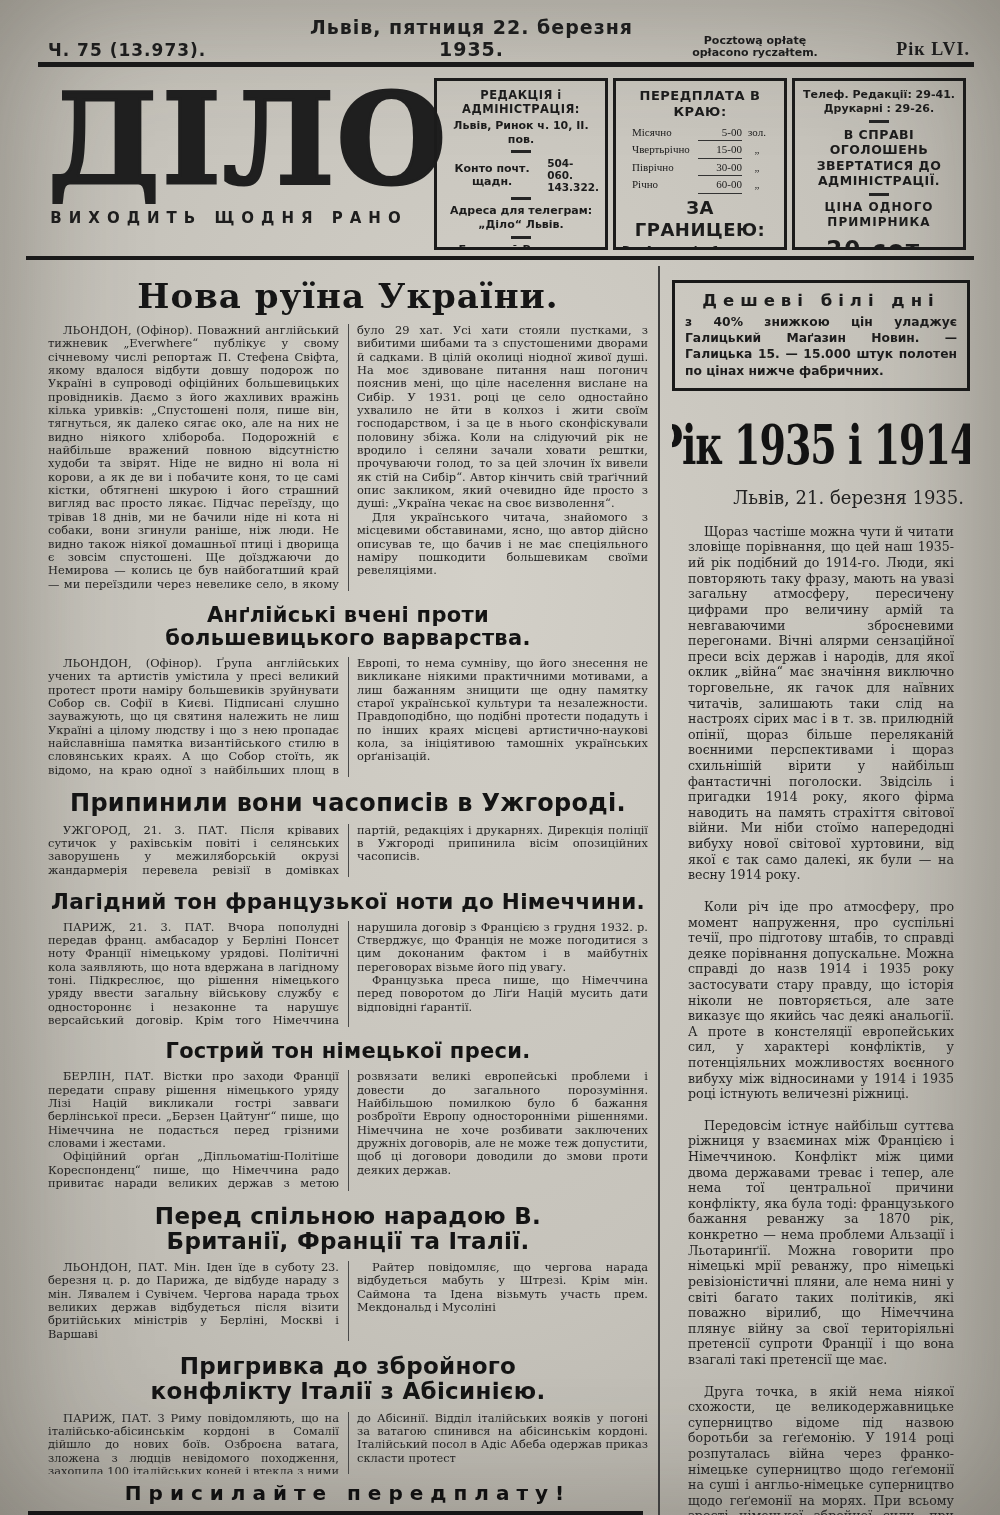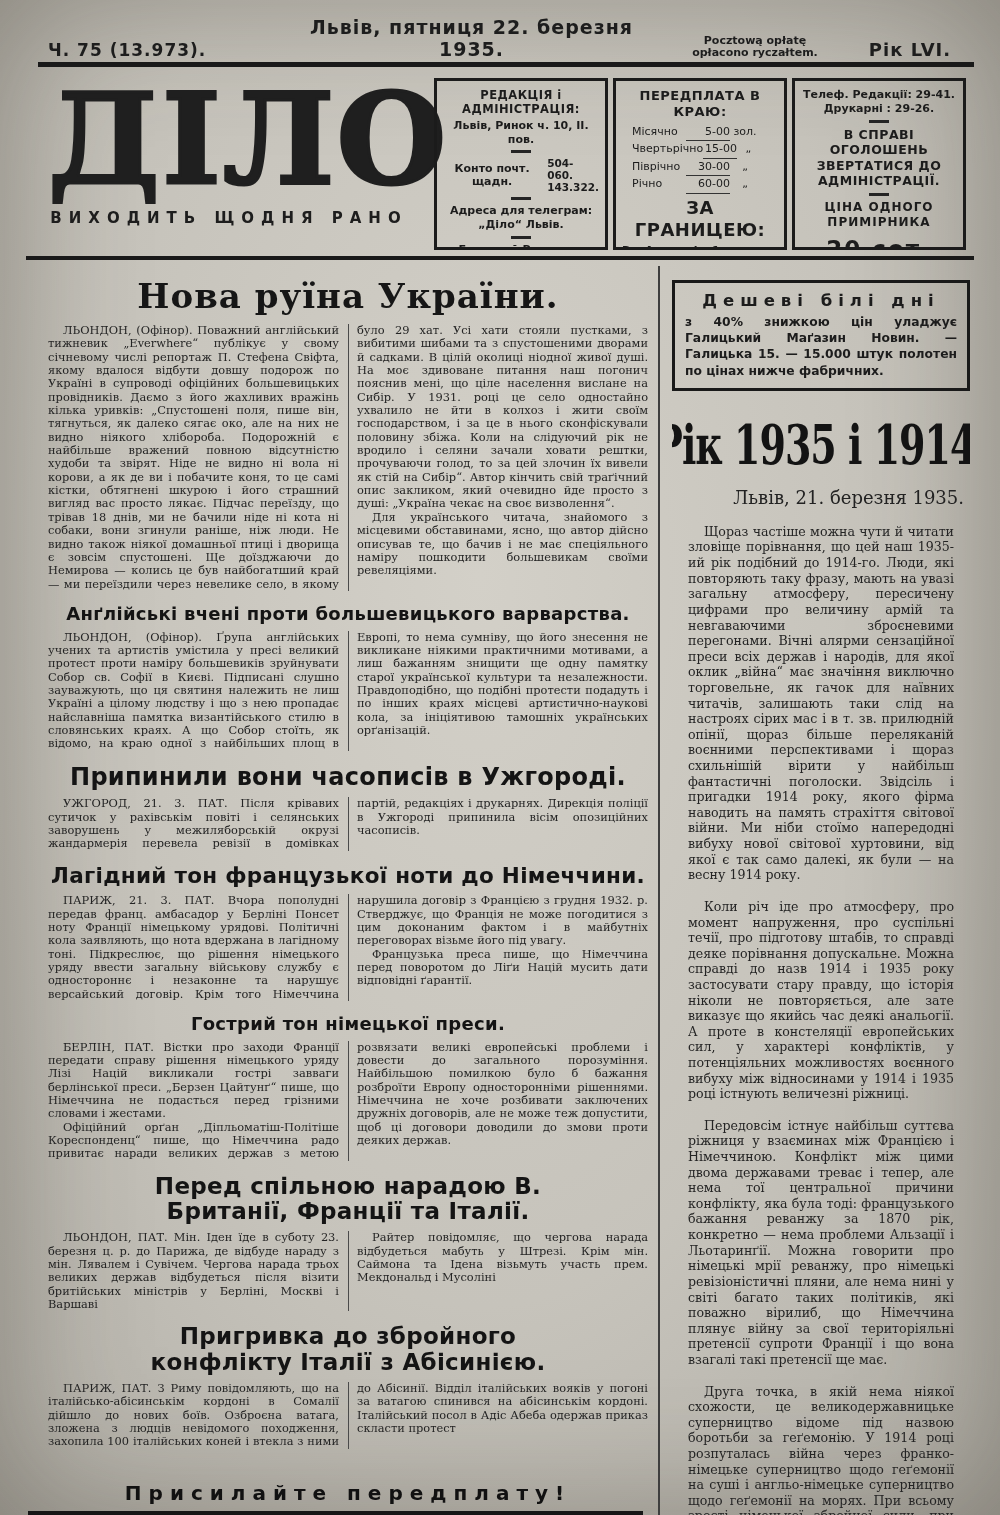--- a/index.html
+++ b/index.html
@@ -10,54 +10,54 @@
     box-shadow: inset 0 0 140px rgba(55,50,40,.38);
     color:#222;
     font-family:"DejaVu Serif", serif;
   }
   
   .topbar { position:absolute; top:16px; left:48px; right:30px; display:flex; align-items:flex-end;
             font-family:"DejaVu Sans", sans-serif; font-weight:bold; color:#1d1d1d; }
   .tb-issue { width:235px; font-size:17px; letter-spacing:1px; }
   .tb-date  { flex:1; text-align:center; font-size:19px; letter-spacing:1px; }
   .tb-postal{ width:190px; font-size:11px; line-height:1.15; text-align:center; }
-  .tb-vol   { width:120px; text-align:center; font-size:18px; letter-spacing:1px; }
+  .tb-vol   { width:120px; text-align:right; font-size:18px; letter-spacing:1px;font-family:Liberation Serif, serif; }
   .rule-a { position:absolute; top:62px; left:38px; right:26px; height:5px; background:#191919; }
   .rule-b { position:absolute; top:256px; left:26px; right:26px; height:4px; background:#191919; }
   
   .mast { position:absolute; top:78px; left:48px; right:34px; height:172px; display:flex; gap:24px; }
   .mast-left { width:362px; }
   .mast-title { font-family:"DejaVu Serif", serif; font-weight:bold; font-size:126px; line-height:.95;
                 color:#1f1f1f; -webkit-text-stroke:3px #1f1f1f; letter-spacing:2px; margin-top:2px; }
   .mast-tag { margin-top:9px; font-family:"DejaVu Sans", sans-serif; font-weight:bold;
               font-size:15px; letter-spacing:7px; text-align:center; color:#1d1d1d; }
   .mast-boxes { flex:1; display:flex; gap:5px; }
   .mbox { flex:1; border:3px solid #1b1b1b; padding:7px 6px; font-family:"DejaVu Sans", sans-serif;
           font-weight:bold; font-size:11px; line-height:1.25; overflow:hidden; text-align:center; color:#1c1c1c; }
   .mbox .t { font-size:11.5px; letter-spacing:.5px; margin-bottom:2px; }
   .dash { width:20px; height:3px; background:#242424; margin:4px auto; }
   .acct { display:flex; justify-content:center; gap:6px; align-items:center; }
   .acct-nums { display:flex; flex-direction:column; font-size:10.5px; line-height:1.15; text-align:left; }
-  .sub-rows { margin:3px 18px 2px 10px; }
+  .sub-rows { margin:3px 6px 2px 10px;font-family:Liberation Serif, serif; }
   .sub-row { display:flex; font-weight:normal; font-size:11px; line-height:1.5; text-align:left; }
   .sub-row .lbl { flex:1; }
   .sub-row .val { width:44px; text-align:right; border-bottom:1px solid #333; }
   .sub-row .unit{ width:30px; text-align:center; }
   .abroad { font-size:11px; text-align:justify; margin-top:2px; line-height:1.3; }
   .price-big { font-size:23px; letter-spacing:2px; margin-top:5px; }
   
   .content { position:absolute; top:270px; left:48px; right:30px; bottom:0; }
   .left-col { position:absolute; left:0; top:6px; width:600px; height:1198px; overflow:hidden; }
   .v-rule { position:absolute; left:610px; top:-4px; bottom:0; width:2px; background:#3e3e3e; }
   .right-col{ position:absolute; left:624px; top:10px; right:0; bottom:0; overflow:hidden; }
   .h-serif { font-family:"DejaVu Serif", serif; font-weight:bold; font-size:34px; letter-spacing:1px;
              text-align:center; margin:0 0 8px; color:#161616; }
   .h-sans { font-family:"DejaVu Sans", sans-serif; font-weight:bold; text-align:center; line-height:1.1;
             margin:13px auto 7px; text-wrap:balance; color:#141414; letter-spacing:.3px; }
-  .h-26{font-size:18px} .h-24{font-size:24px} .h-23{font-size:23px} .h-21{font-size:21.5px}
+  .h-26{font-size:21px} .h-24{font-size:24px} .h-23{font-size:23px} .h-21{font-size:21.5px}
   .cols { columns:2; column-gap:18px; column-rule:1.5px solid #4a4a4a;
           font-size:11.4px; line-height:1.17; text-align:justify; color:#242424; }
   .cols p { text-indent:15px; margin:0; }
   .banner { position:absolute; left:48px; width:600px; bottom:10px; font-family:"DejaVu Sans", sans-serif;
             font-weight:bold; font-size:20px; letter-spacing:7px; text-align:center; white-space:nowrap; color:#111; }
   .banner-rule { position:absolute; left:28px; bottom:0; width:615px; height:4px; background:#161616; }
   
   .ad-box { border:3px solid #191919; padding:8px 10px 9px; font-family:"DejaVu Sans", sans-serif; color:#1c1c1c; }
   .ad-title { font-weight:bold; font-size:16.5px; letter-spacing:6px; text-align:center; margin-bottom:4px; }
   .ad-body  { font-weight:bold; font-size:12.3px; line-height:1.32; text-align:justify; }

